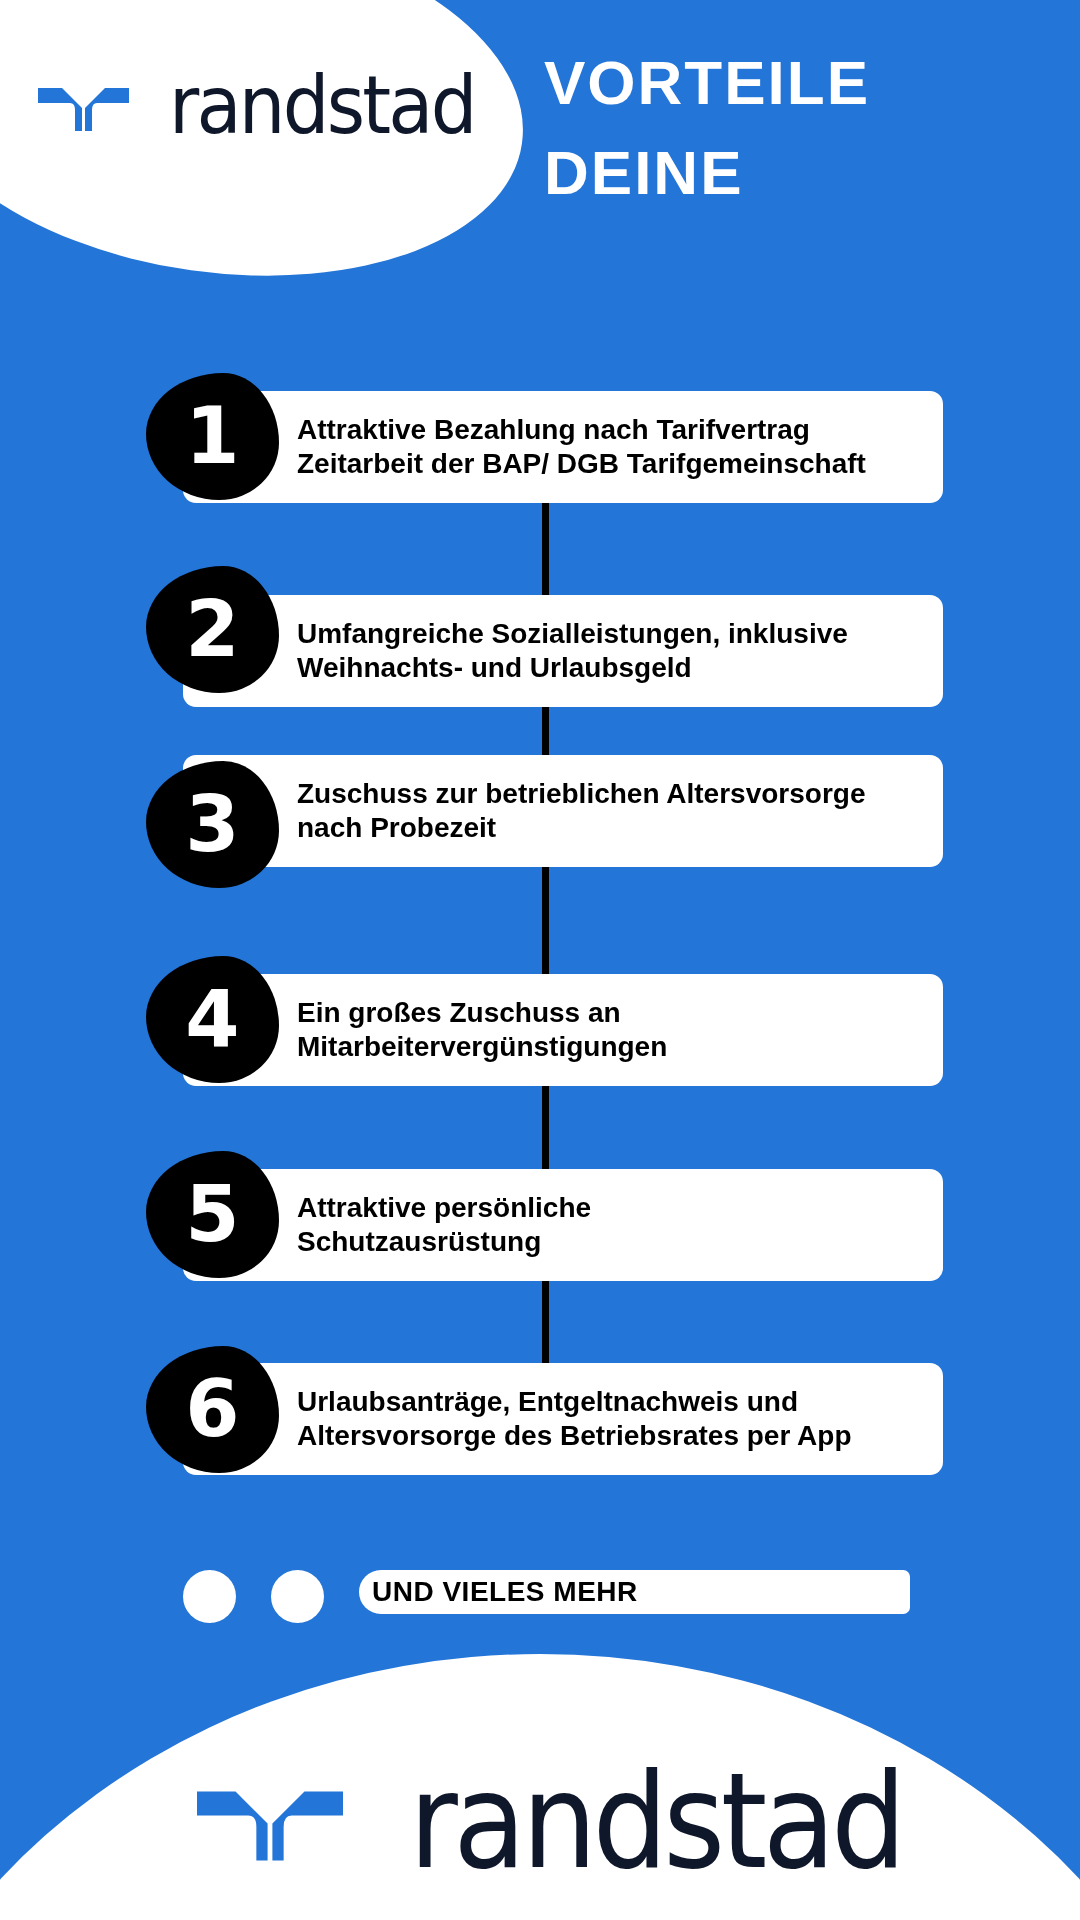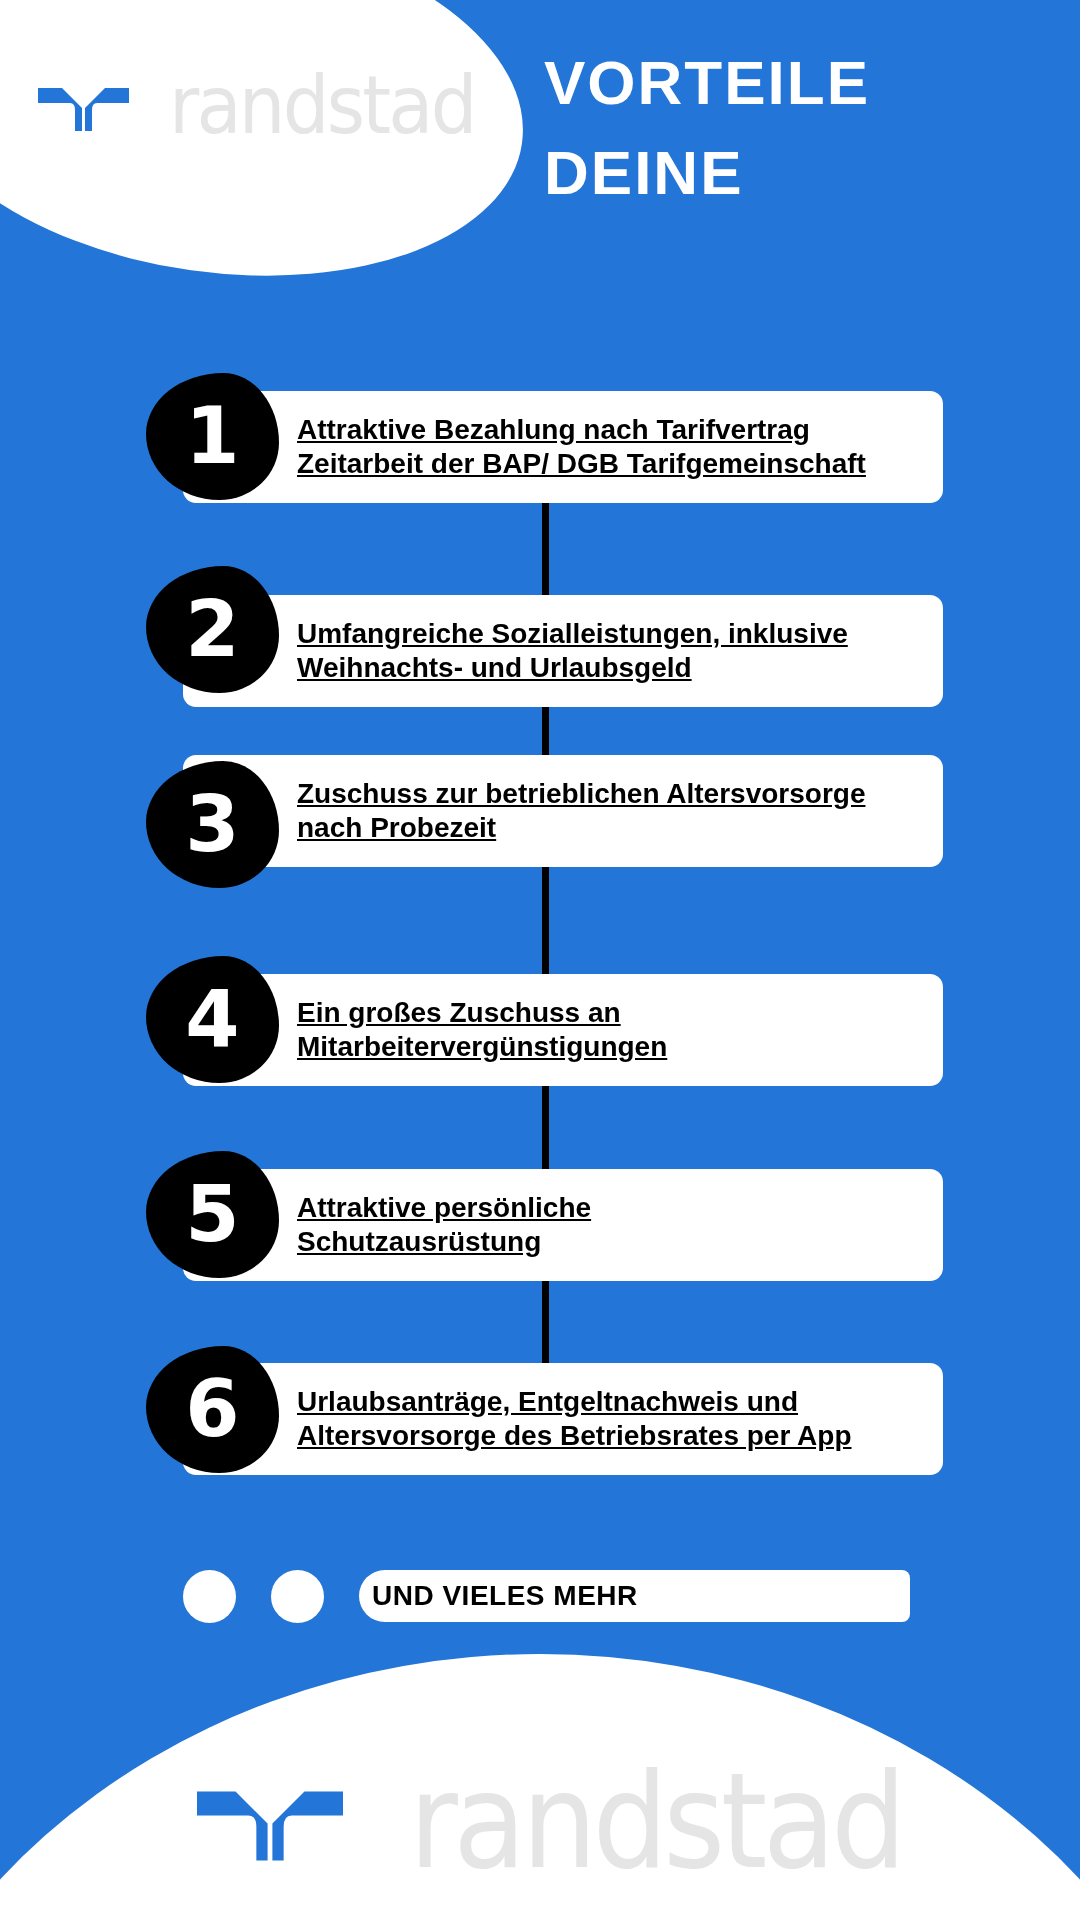--- a/index.html
+++ b/index.html
@@ -22,21 +22,21 @@
     position: absolute;
     left: -160px; top: 1654px;
     width: 1400px; height: 1000px;
     background: #ffffff;
     border-radius: 50% 50% 0 0 / 62% 62% 0 0;
   }
   .logo {
     position: absolute;
     display: flex;
     align-items: flex-end;
-    color: #e5e5e5;
+    color: #0f172a;
   }
   .logo .mark { display: block; }
   .logo .word {
     font-family: "DejaVu Sans", sans-serif;
     font-weight: normal;
     letter-spacing: -3px;
     line-height: 1;
   }
   .logo-top { left: 38px; top: 66px; }
   .logo-top .mark { width: 91px; height: 43px; margin-right: 40px; margin-bottom: 1px; }
@@ -69,21 +69,20 @@
     border-radius: 13px;
     display: flex; align-items: center;
     padding-left: 114px;
   }
   .card-text {
     font-weight: bold;
     font-size: 28px;
     line-height: 34px;
     color: #000000;
     white-space: pre-line;
-    text-decoration: underline;
   }
   .blob {
     position: absolute;
     left: 146px; width: 133px; height: 127px;
     background: #000000;
     border-radius: 58% 42% 45% 55% / 48% 55% 45% 52%;
     display: flex; align-items: center; justify-content: center;
   }
   .blob span {
     color: #ffffff;
@@ -94,21 +93,21 @@
     margin-top: -2px;
   }
   .dot {
     position: absolute; top: 1570px;
     width: 53px; height: 53px;
     background: #ffffff; border-radius: 50%;
   }
   .more-pill {
     position: absolute;
     left: 359px; top: 1570px;
-    width: 551px; height: 52px;
+    width: 551px; height: 44px;
     background: #ffffff;
     border-radius: 26px 8px 8px 26px;
     display: flex; align-items: center;
     padding-left: 13px;
   }
   .more-pill span {
     font-weight: bold; font-size: 28px; color: #000000; letter-spacing: 0.5px;
   }
 </style>
 </head>

